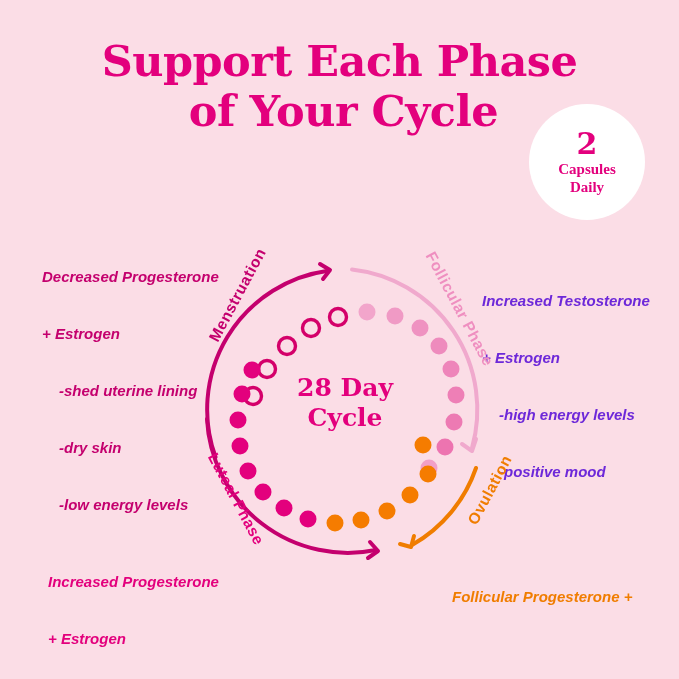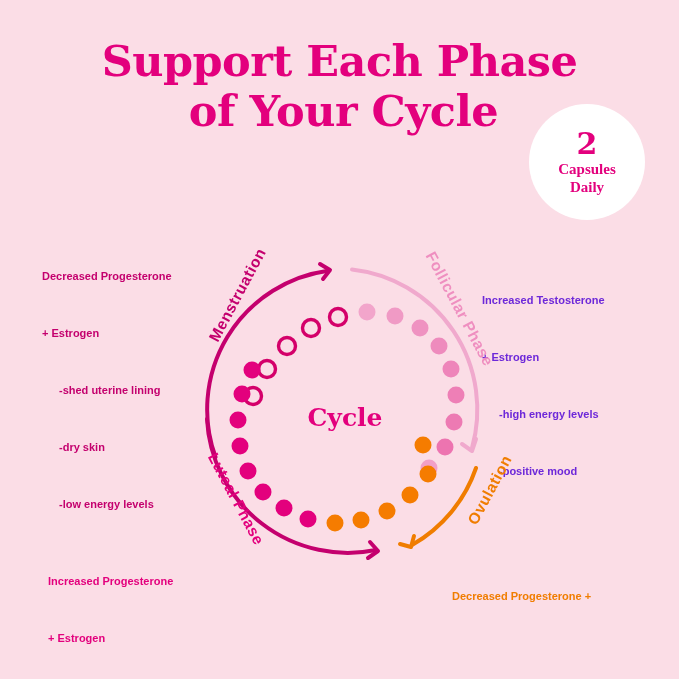--- a/index.html
+++ b/index.html
@@ -63,24 +63,25 @@
   .badge .cap {
     font-weight: bold;
     font-size: 15px;
     line-height: 18px;
     font-family: Liberation Serif, serif;
   }
 
   
   .callout {
     position: absolute;
-    font-size: 11px;
+    font-size: 15px;
     line-height: 19px;
     font-weight: bold;
     white-space: pre;
+    font-style: italic;
   }
   .callout .head { display: block; }
   .callout .item { display: block; padding-left: 17px; }
 
   #callout-menstruation { left: 42px; top: 229px; color: #c4006e; }
   #callout-follicular   { left: 482px; top: 253px; color: #6d28d9; }
   #callout-luteal       { left: 48px; top: 534px; color: #e3007d; }
   #callout-ovulation    { left: 452px; top: 549px; color: #f07d00; }
 
   
@@ -168,21 +169,21 @@
   <div class="callout" id="callout-luteal">
     <span class="head">Increased Progesterone</span>
     <span class="head">+ Estrogen</span>
     
     
     
     
   </div>
 
   <div class="callout" id="callout-ovulation">
-    <span class="head">Decreased Progesterone +</span>
+    <span class="head">Follicular Progesterone +</span>
     
     
     
   </div>
 
   <div class="diagram">
     <svg width="330" height="330" viewBox="0 0 330 330">
 
       <g>
         <path d="M 35.5 212 A 140 140 0 0 1 148 25.7" fill="none" stroke="#c4006e" stroke-width="4" stroke-linecap="round"></path>
@@ -228,21 +229,21 @@
         <circle cx="83" cy="247" r="8.5" fill="#e3007d"></circle>
         <circle cx="68" cy="226" r="8.5" fill="#e3007d"></circle>
         <circle cx="60" cy="201" r="8.5" fill="#e3007d"></circle>
         <circle cx="58" cy="175" r="8.5" fill="#e3007d"></circle>
         <circle cx="62" cy="149" r="8.5" fill="#e3007d"></circle>
         <circle cx="72" cy="125" r="8.5" fill="#e3007d"></circle>
       </g>
     </svg>
 
     <div class="center-label">
-      <br>
+      <span>28 Day</span><br>
       <span>Cycle</span>
     </div>
   </div>
 
   <div class="arc-label" id="label-menstruation">Menstruation</div>
   <div class="arc-label" id="label-follicular">Follicular Phase</div>
   <div class="arc-label" id="label-ovulation">Ovulation</div>
   <div class="arc-label" id="label-luteal">Luteal Phase</div>
 
 </div>

